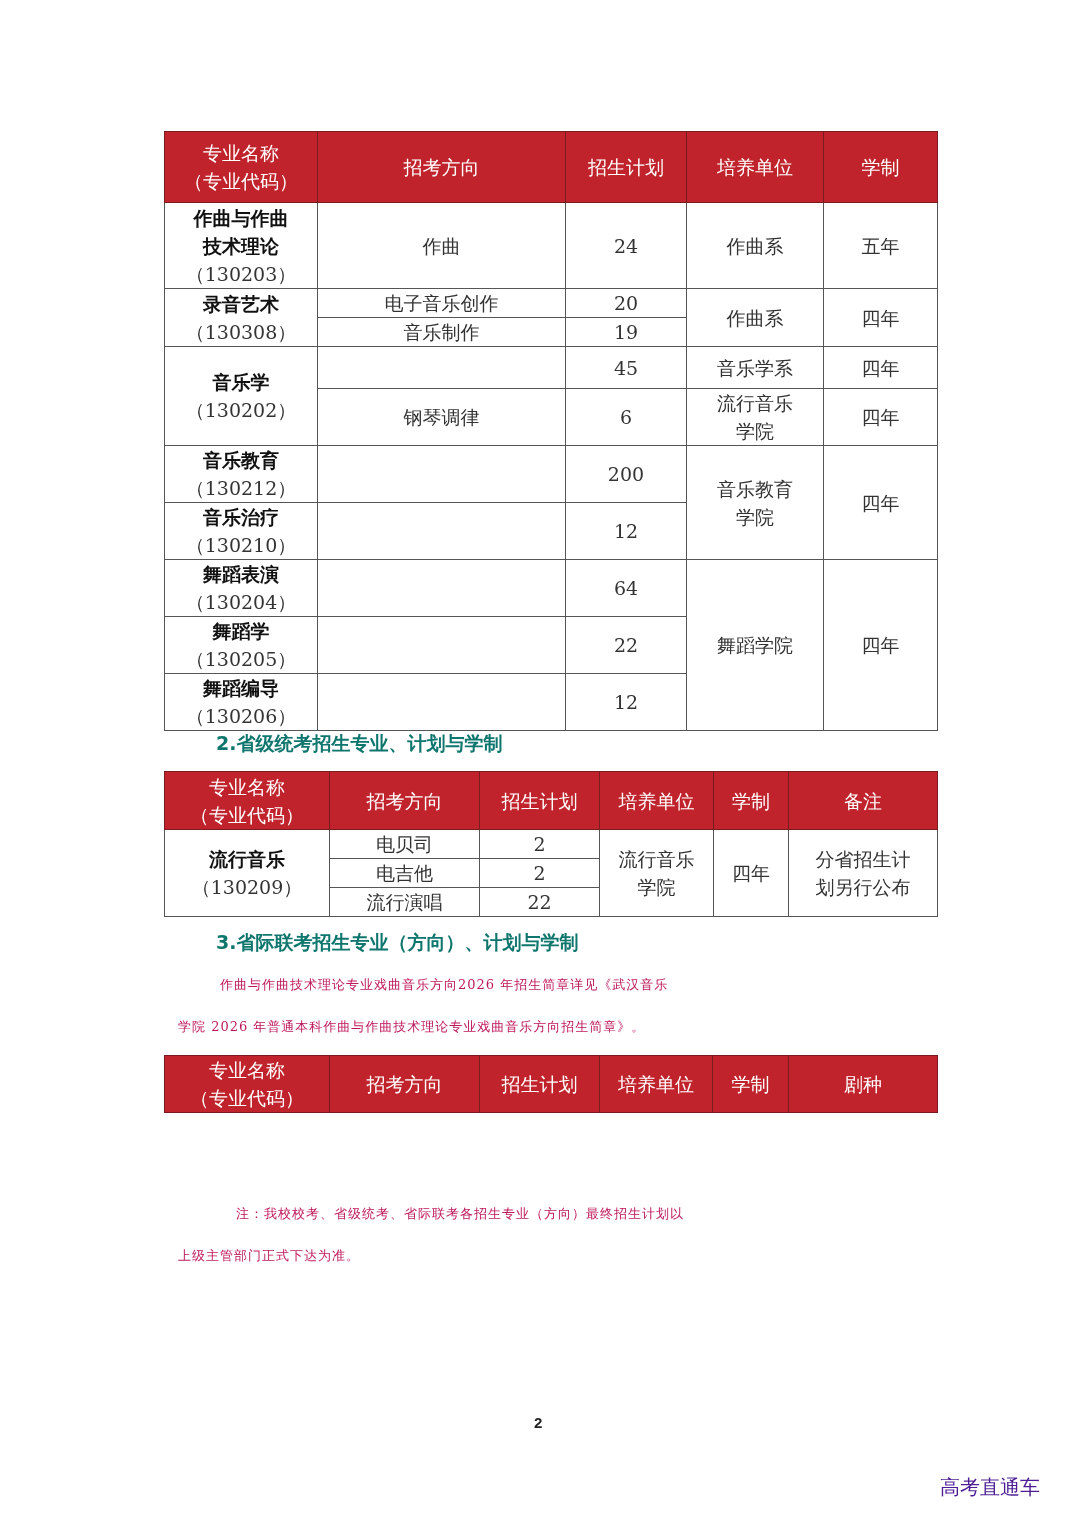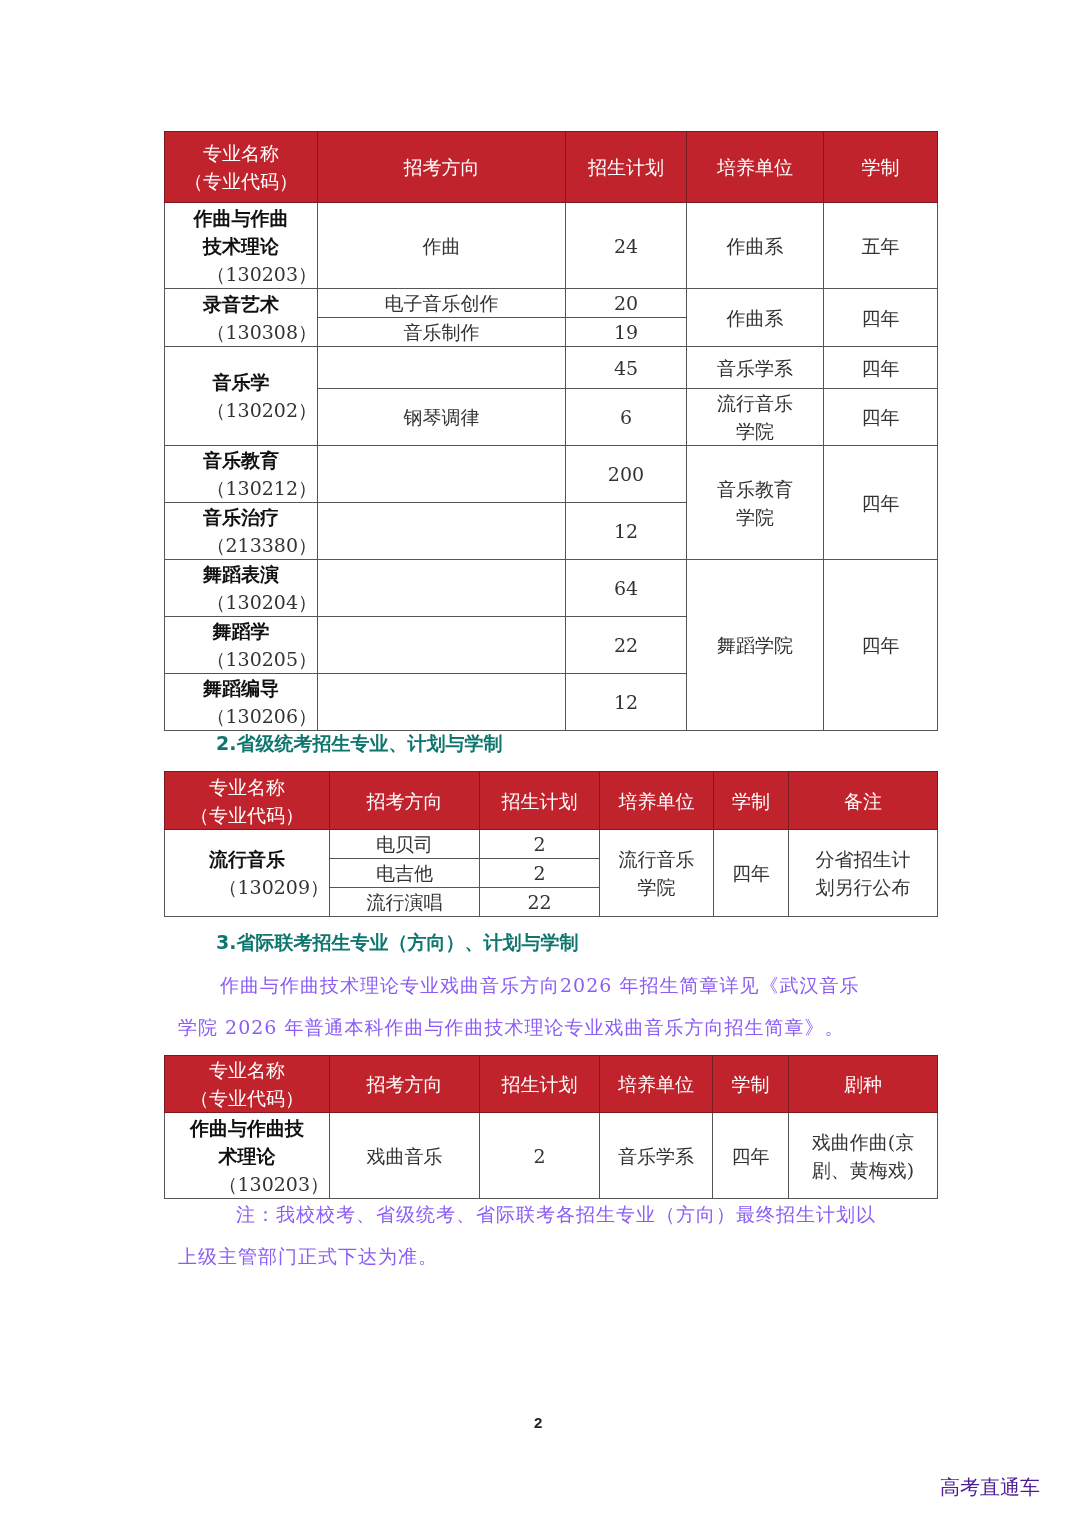--- a/index.html
+++ b/index.html
@@ -1,23 +1,23 @@
 <!DOCTYPE html>
 <html><head>
 <meta charset="utf-8">
 <style>
   html, body { margin:0; padding:0; background:#ffffff; }
   body { width:1080px; height:1528px; position:relative; font-family:"DejaVu Serif", serif; color:#222; overflow:hidden; }
   table { border-collapse:collapse; position:absolute; table-layout:fixed; }
   td, th { border:1.5px solid #555; text-align:center; vertical-align:middle; padding:0; font-size:19px; line-height:28px; font-weight:normal; color:#333; }
   th { background:#c0232b; color:#fff; font-family:"DejaVu Sans", sans-serif; font-size:19px; border-color:#7a1b1f; }
   .major { font-family:"DejaVu Sans", sans-serif; font-weight:bold; color:#111; }
-  .code { font-family:"DejaVu Serif", serif; font-weight:normal; color:#333;text-align:right; }
+  .code { font-family:"DejaVu Serif", serif; font-weight:normal; color:#333; }
   .heading { position:absolute; font-family:"DejaVu Sans", sans-serif; font-weight:bold; font-size:19px; color:#0f766e; }
-  .para { position:absolute; left:178px; width:740px; font-size:19px; line-height:42px; color:#8b5cf6; letter-spacing:1px; }
+  .para { position:absolute; left:178px; width:740px; font-size:13px; line-height:42px; color:#be185d; letter-spacing:1px; }
   .pagenum { position:absolute; left:534px; top:1414px; font-family:"Liberation Sans", sans-serif; font-weight:bold; font-size:15px; color:#222; }
   .watermark { position:absolute; left:940px; top:1474px; font-family:"DejaVu Sans", sans-serif; font-size:20px; color:#4c1d95; }
 </style>
 </head>
 <body>
 
 <table style="left:164px; top:131px; width:773px;">
   <colgroup>
       <col style="width:153px">
       <col style="width:248px">
@@ -86,21 +86,21 @@
     <td>200</td>
     <td rowspan="2">
           <div>音乐教育</div>
           <div>学院</div>
         </td>
     <td rowspan="2">四年</td>
   </tr>
   <tr style="height:57px">
     <td>
           <div class="major">音乐治疗</div>
-          <div class="code">（213380）</div>
+          <div class="code">（130210）</div>
         </td>
     <td></td>
     <td>12</td>
   </tr>
   <tr style="height:57px">
     <td>
           <div class="major">舞蹈表演</div>
           <div class="code">（130204）</div>
         </td>
     <td></td>
@@ -190,35 +190,20 @@
     </colgroup>
   <tbody>
       <tr style="height:57px">
     <th><span>专业名称</span><br><span>（专业代码）</span></th>
     <th>招考方向</th>
     <th>招生计划</th>
     <th>培养单位</th>
     <th>学制</th>
     <th>剧种</th>
   </tr>
-  <tr style="height:86px">
-    <td>
-          <div class="major">作曲与作曲技</div>
-          <div class="major">术理论</div>
-          <div class="code">（130203）</div>
-        </td>
-    <td>戏曲音乐</td>
-    <td>2</td>
-    <td>音乐学系</td>
-    <td>四年</td>
-    <td>
-          <div>戏曲作曲(京</div>
-          <div>剧、黄梅戏)</div>
-        </td>
-  </tr>
 </tbody>
   </table>
 
 <div class="para" style="top:1193px; left:220px;margin-left:16px;">注：我校校考、省级统考、省际联考各招生专业（方向）最终招生计划以</div>
 <div class="para" style="top:1235px;">上级主管部门正式下达为准。</div>
 
 <div class="pagenum">2</div>
 <div class="watermark">高考直通车</div>
 
 </body></html>

